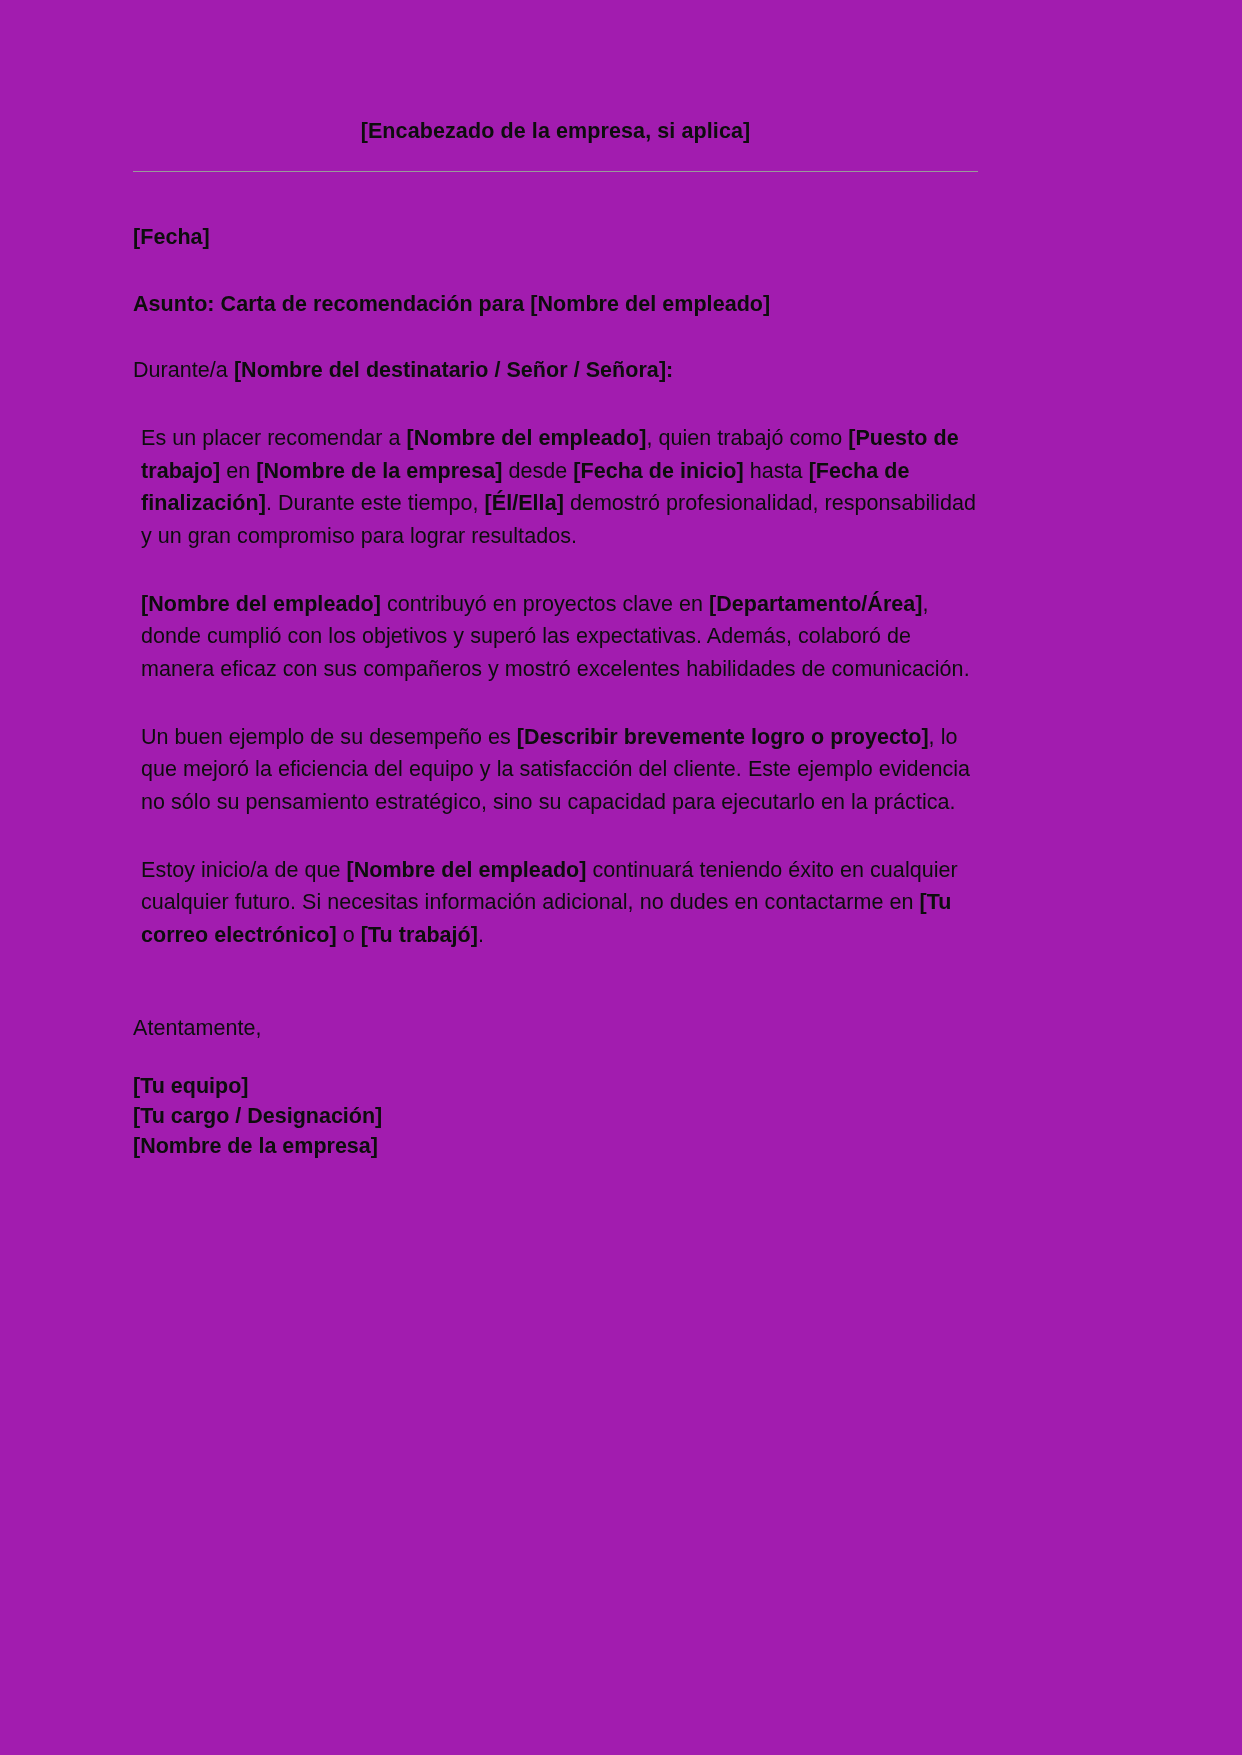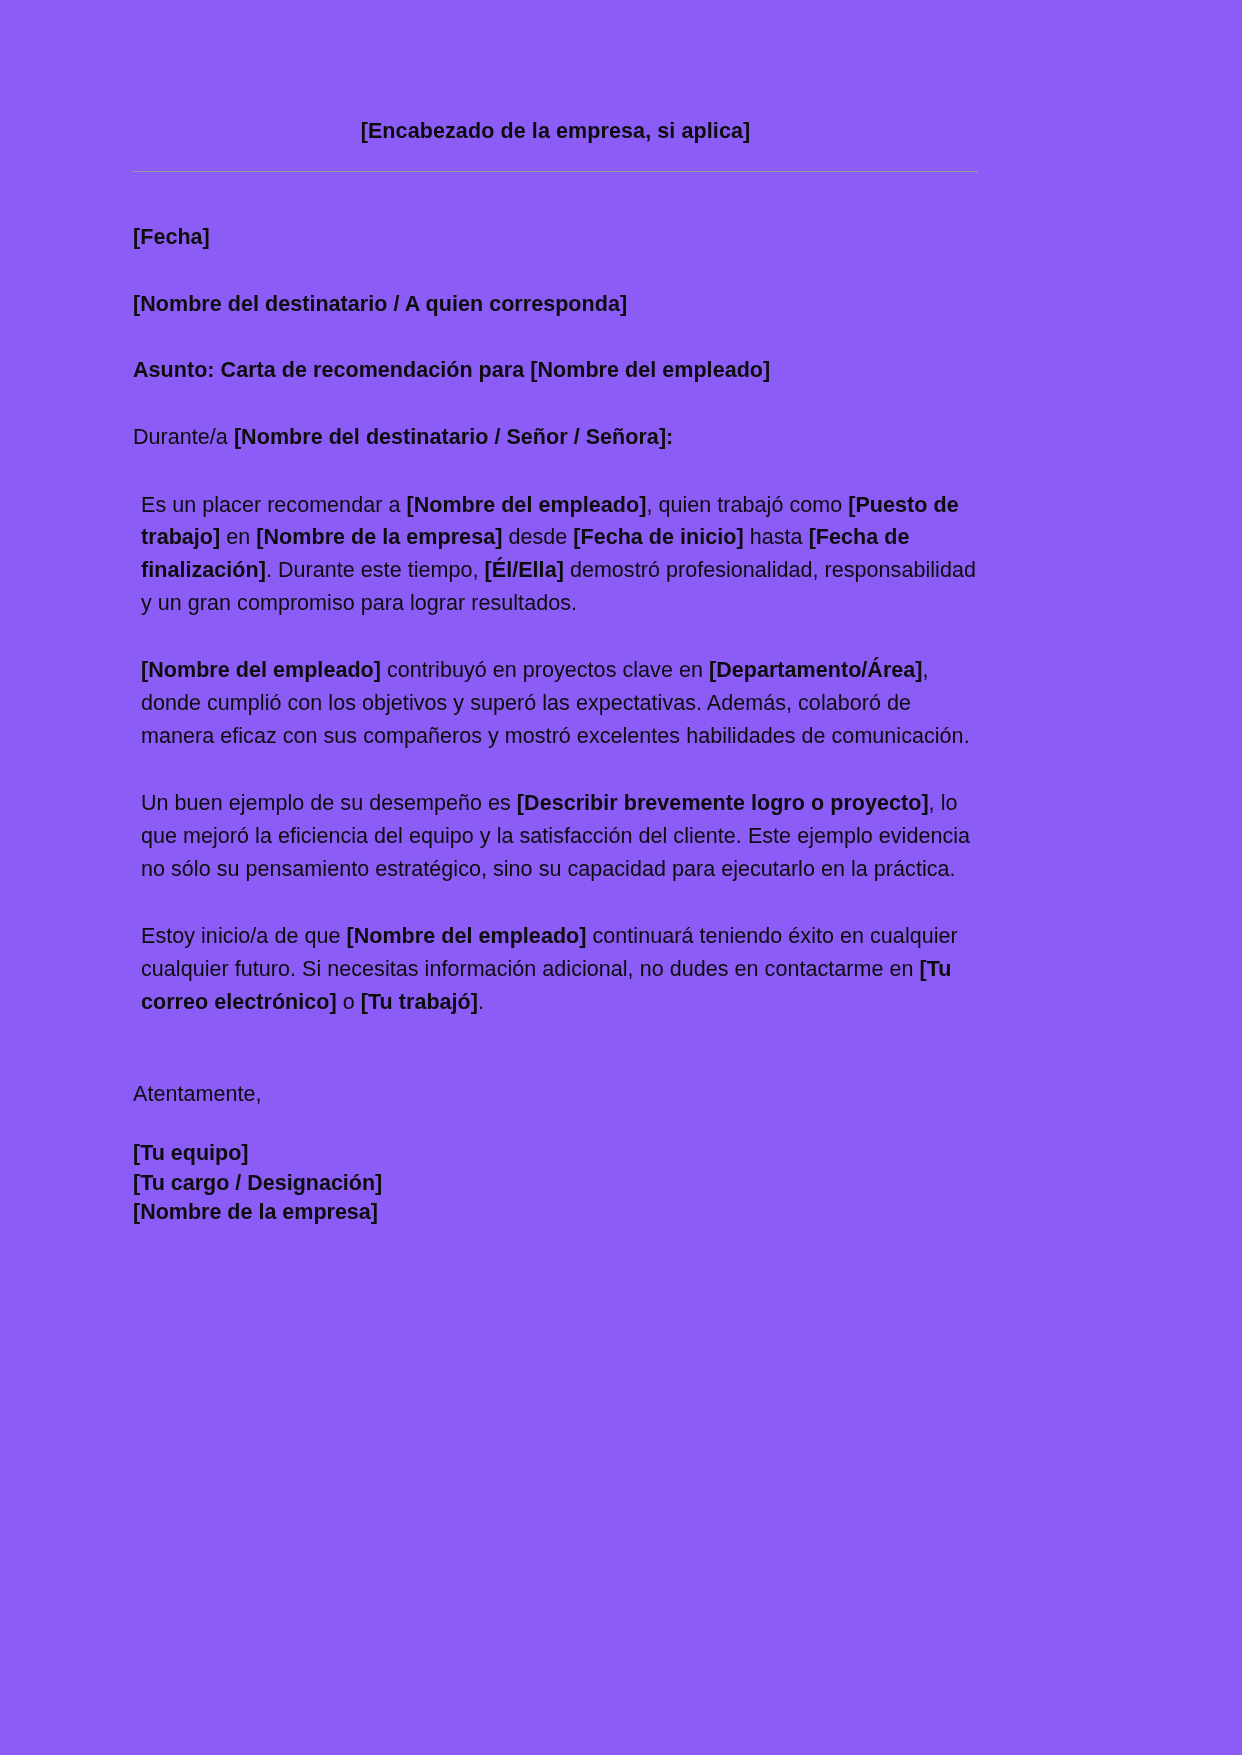--- a/index.html
+++ b/index.html
@@ -12,21 +12,21 @@
     height: 1755px;
     font-family: "Liberation Sans", sans-serif;
     color: #0d0d0d;
     -webkit-font-smoothing: antialiased;
   }
 
   .page {
     position: relative;
     width: 1242px;
     height: 1755px;
-    background: #8b5cf6;
+    background: #a21caf;
     box-sizing: border-box;
   }
 
   .content {
     position: absolute;
     left: 133px;
     top: 118px;
     width: 845px;
   }
 
@@ -98,21 +98,20 @@
 
 <div class="page">
   <div class="content">
 
     <div class="letterhead">[Encabezado de la empresa, si aplica]</div>
 
     <hr class="header-rule">
 
     <div class="block meta first-meta">[Fecha]</div>
 
-    <div class="block meta">[Nombre del destinatario / A quien corresponda]</div>
 
     <div class="block meta">Asunto: Carta de recomendación para [Nombre del empleado]</div>
 
     <div class="block salutation">
       <span>Durante/a </span><b>[Nombre del destinatario / Señor / Señora]:</b>
     </div>
 
     <div class="block body"><span>Es un placer recomendar a </span><b>[Nombre del empleado]</b><span>, quien trabajó como </span><b>[Puesto de trabajo]</b><span> en </span><b>[Nombre de la empresa]</b><span> desde </span><b>[Fecha de inicio]</b><span> hasta </span><b>[Fecha de finalización]</b><span>. Durante este tiempo, </span><b>[Él/Ella]</b><span> demostró profesionalidad, responsabilidad y un gran compromiso para lograr resultados.</span></div>
 
     <div class="block body"><b>[Nombre del empleado]</b><span> contribuyó en proyectos clave en </span><b>[Departamento/Área]</b><span>, donde cumplió con los objetivos y superó las expectativas. Además, colaboró de manera eficaz con sus compañeros y mostró excelentes habilidades de comunicación.</span></div>

